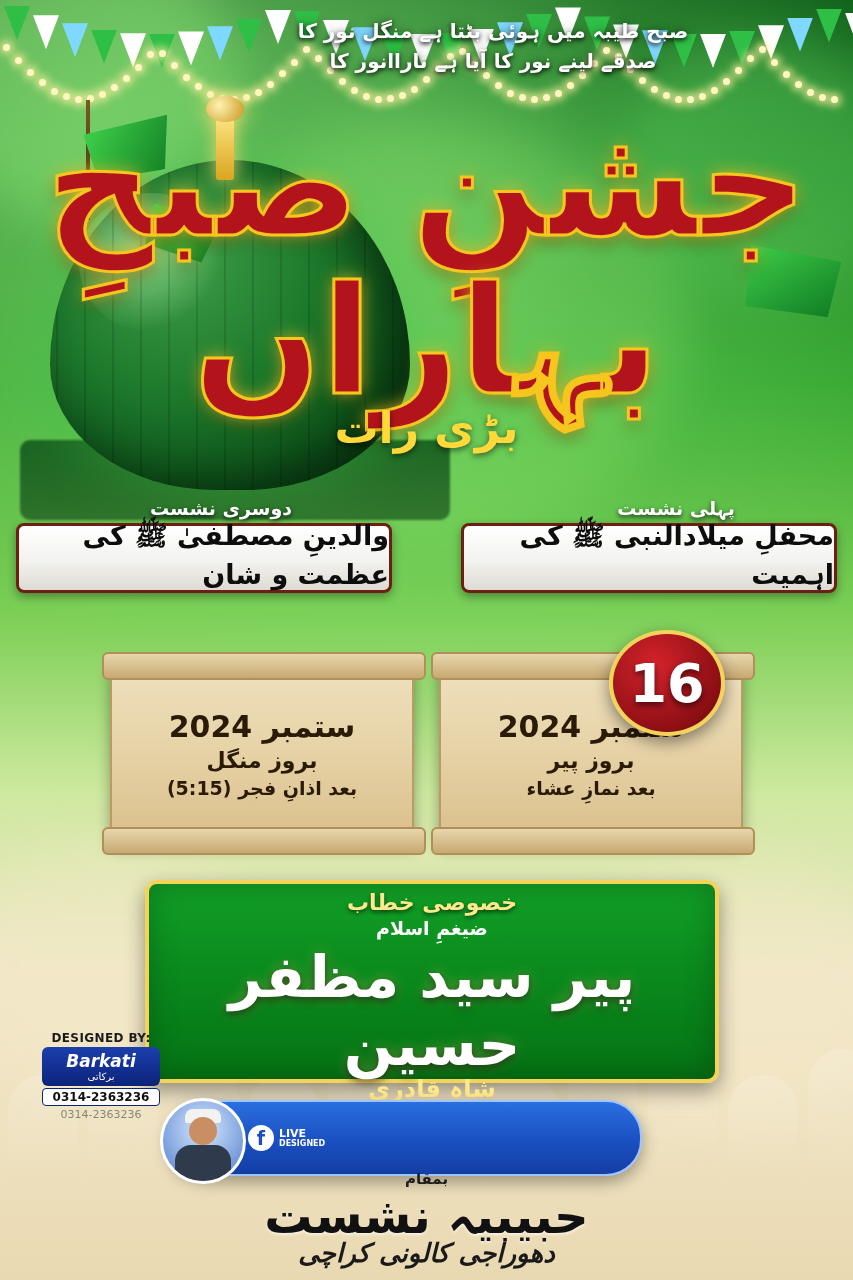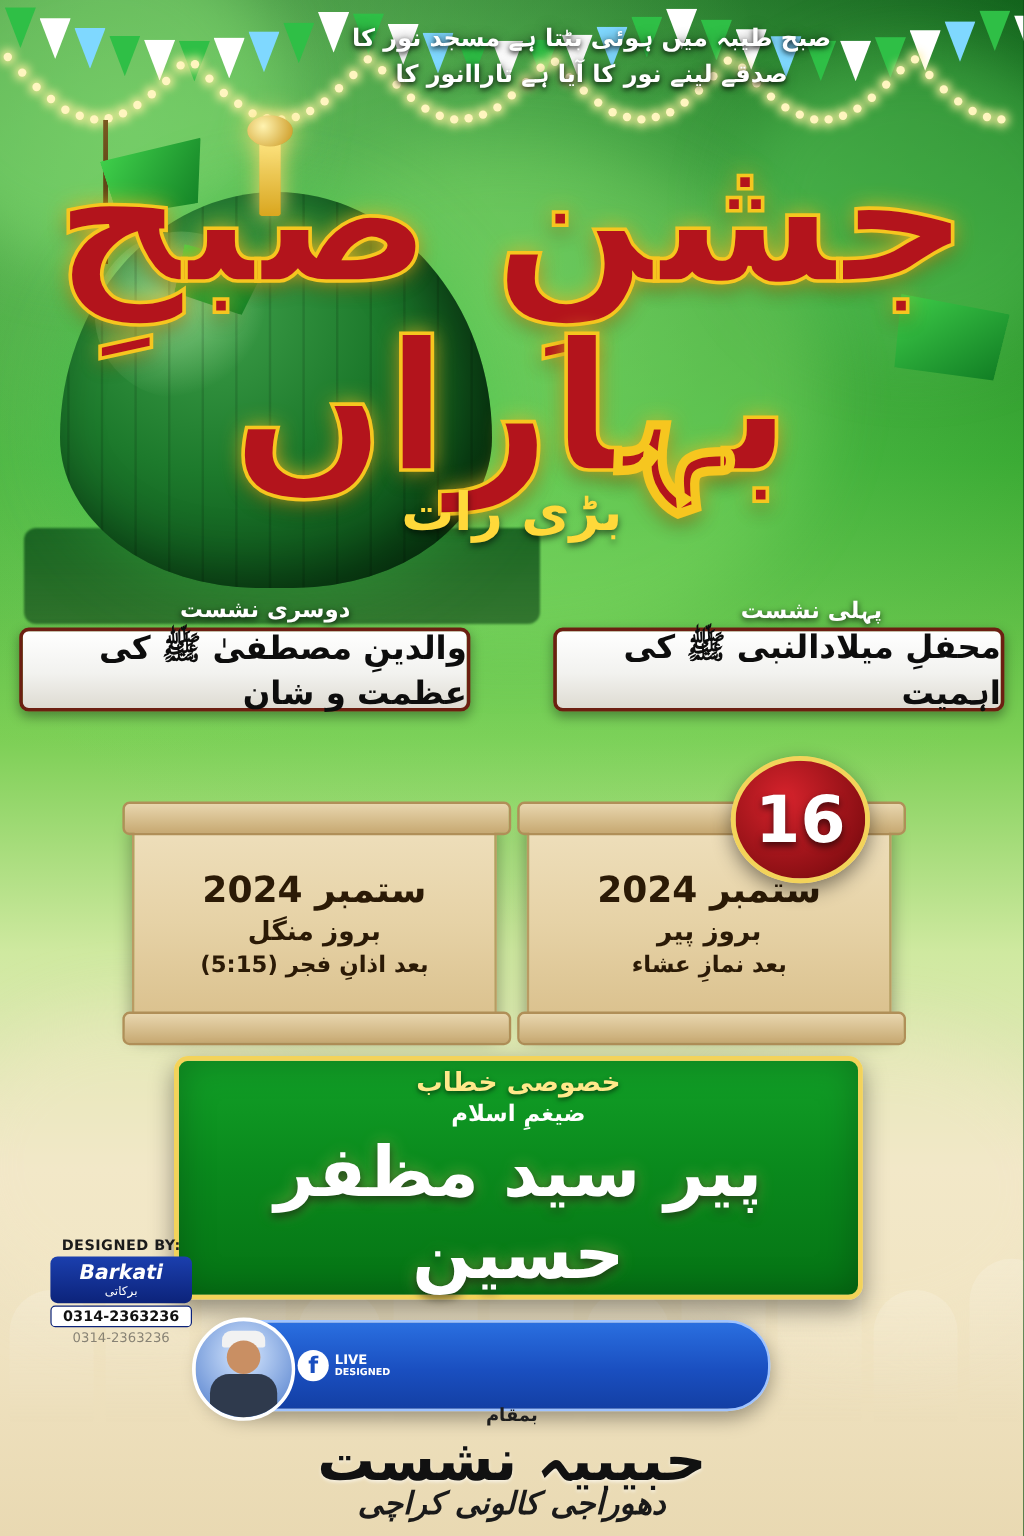--- a/index.html
+++ b/index.html
@@ -91,36 +91,36 @@
     text-shadow:0 2px 6px rgba(0,0,0,.6);
   }
 
   
   .sessions{position:absolute;left:0;top:495px;width:853px;height:115px;z-index:8;}
   .ribbon{
     position:absolute;top:28px;height:64px;width:370px;border-radius:8px;
     background:linear-gradient(180deg,#ffffff 0%,#f2f2ef 55%,#dedbd2 100%);
     border:3px solid #6c1f12;
     box-shadow:0 4px 10px rgba(0,0,0,.35);
-    display:flex;align-items:center;justify-content:center;
+    display:flex;align-items:flex-end;justify-content:center;
   }
   .ribbon span{font-size:27px;font-weight:bold;color:#0d0d0d;}
   .ribbon.right{right:16px;}
   .ribbon.left{left:16px;}
   .ses-label{
     position:absolute;top:2px;font-size:19px;font-weight:bold;color:#ffffff;
     text-shadow:0 2px 5px rgba(0,0,0,.8);
   }
   .ses-label.r{right:118px;}
   .ses-label.l{left:150px;}
 
   
   .scrolls{position:absolute;left:0;top:620px;width:853px;height:260px;z-index:8;}
   .scroll{
-    position:absolute;top:60px;width:300px;height:175px;
+    position:absolute;top:44px;width:300px;height:175px;
     background:linear-gradient(180deg,#efe0bd 0%,#e6d2a6 50%,#d9bf8b 100%);
     border:2px solid #b99b63;border-radius:6px;
     box-shadow:0 6px 14px rgba(0,0,0,.35);
   }
   .scroll:before,.scroll:after{
     content:"";position:absolute;left:-10px;width:320px;height:24px;
     background:linear-gradient(180deg,#e8d6ae,#c7a972);
     border:2px solid #b08f58;border-radius:6px;
   }
   .scroll:before{top:-14px;}
@@ -384,21 +384,21 @@
       <div class="arch" style="left: 328px; height: 136px;"></div>
       <div class="arch" style="left: 408px; height: 162px;"></div>
       <div class="arch" style="left: 488px; height: 110px;"></div>
       <div class="arch" style="left: 568px; height: 136px;"></div>
       <div class="arch" style="left: 648px; height: 162px;"></div>
       <div class="arch" style="left: 728px; height: 110px;"></div>
       <div class="arch" style="left: 808px; height: 136px;"></div>
     </div>
 
   <div class="top-lines urdu">
-    <div>صبح طیبہ میں ہوئی بٹتا ہے مسجد نور کا</div>
+    <div>صبح طیبہ میں ہوئی بٹتا ہے منگل نور کا</div>
     <div>صدقے لینے نور کا آیا ہے تاراانور کا</div>
   </div>
 
   <div class="title-wrap">
     <div class="title-main urdu">جشنِ صبحِ بہاراں</div>
     <div class="title-sub urdu">بڑی رات</div>
   </div>
 
   <div class="sessions">
     <div class="ses-label urdu r">پہلی نشست</div>
@@ -429,20 +429,21 @@
         <div class="timeline">بعد اذانِ فجر (5:15)</div>
       </div>
     </div>
 
   </div>
 
   <div class="speaker">
     <div class="khutba urdu">خصوصی خطاب</div>
     <div class="zeegham urdu">ضیغمِ اسلام</div>
     <div class="name urdu">پیر سید مظفر حسین</div>
+    <div class="suffix urdu">شاہ قادری</div>
   </div>
 
   <div class="designer">
     <div class="dby">DESIGNED BY:</div>
     <div class="card">
       <div class="brand">Barkati</div>
       <div class="ar urdu">برکاتی</div>
     </div>
     <div class="phone">0314-2363236</div>
     <div class="phone2">0314-2363236</div>

